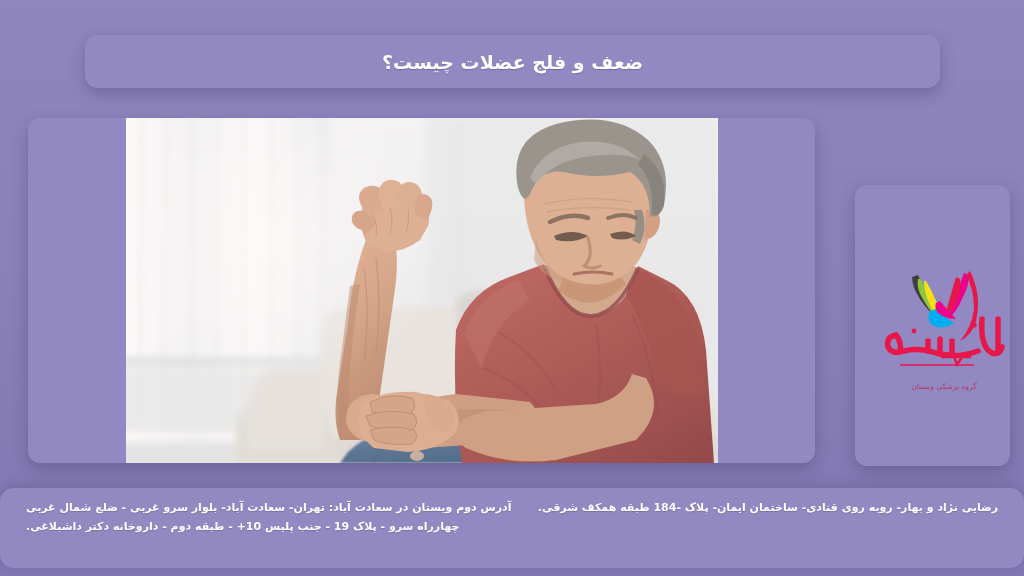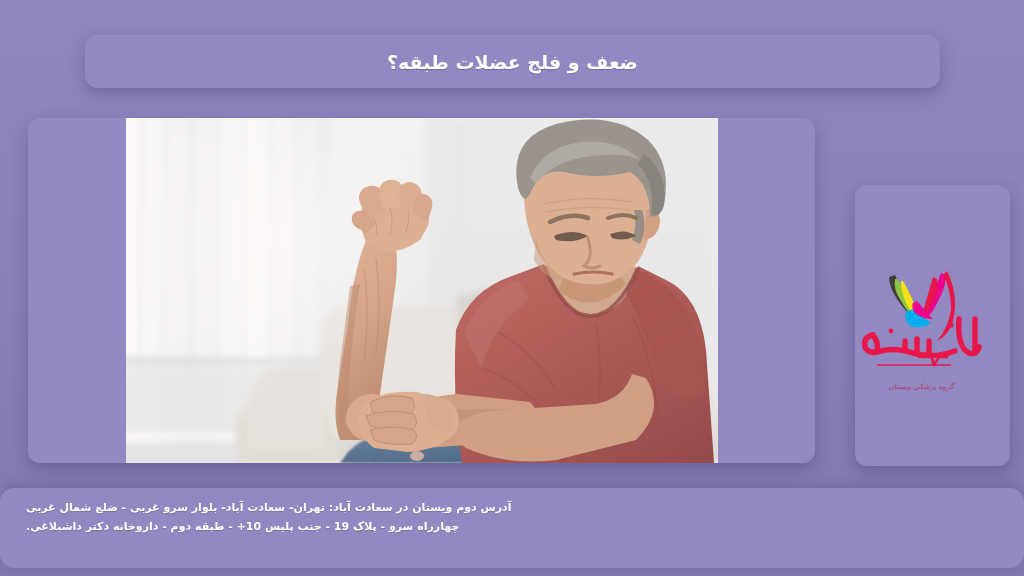--- a/index.html
+++ b/index.html
@@ -54,21 +54,21 @@
     left:98px; top:0; width:592px; height:345px;
     background:#f2f3f5;
     overflow:hidden;
   }
   #hero-photo svg { display:block; width:100%; height:100%; }
 
   
   #logo-panel {
     left:855px; top:185px; width:155px; height:281px;
     border-radius:12px;
-    display:flex; align-items:center; justify-content:flex-end;font-style:italic;
+    display:flex; align-items:center; justify-content:flex-start;
   }
   #logo-wrap { width:132px; text-align:center; }
   #logo-wrap svg { display:block; width:132px; height:120px; }
   #logo-caption {
     margin-top:1px;
     font-size:7.5px;
     color:#b43a5e;
     direction:rtl;
     letter-spacing:0.2px;
   }
@@ -96,21 +96,21 @@
   .addr-line { display:block; white-space:nowrap; }
   #addr-right { text-align:right; }
   #addr-left  { text-align:left; }
 </style>
 </head>
 <body>
 
 <div class="bg-tone"></div>
 
 <div class="panel" id="title-panel">
-  <span id="title-text">ضعف و فلج عضلات طبقه؟</span>
+  <span id="title-text">ضعف و فلج عضلات چیست؟</span>
 </div>
 
 <div class="panel" id="content-panel">
 
   <div id="hero-photo">
     <svg viewBox="0 0 592 345" preserveAspectRatio="xMidYMid slice">
       <defs>
         <linearGradient id="wallG" x1="0" y1="0" x2="0" y2="1">
           <stop offset="0%" stop-color="#f4f5f7"></stop>
           <stop offset="60%" stop-color="#eceef1"></stop>
@@ -377,18 +377,19 @@
       <circle cx="36" cy="70" r="2.4" fill="#e8174a"></circle>
 
       <path d="M22 104 L96 104" stroke="#e8174a" stroke-width="1.6" fill="none"></path>
     </svg>
     <div id="logo-caption">گروه پزشکی ویستان</div>
   </div>
 </div>
 
 <div class="panel" id="footer-bar">
   <div class="addr-block" id="addr-right">
+    <span class="addr-line">رضایی نژاد و بهار- روبه روی قنادی- ساختمان ایمان- پلاک -184 طبقه همکف شرقی.</span>
   </div>
   <div class="addr-block" id="addr-left">
     <span class="addr-line">آدرس دوم ویستان در سعادت آباد: تهران- سعادت آباد- بلوار سرو غربی - ضلع شمال غربی</span>
     <span class="addr-line">چهارراه سرو - پلاک 19 - جنب پلیس 10+ - طبقه دوم - داروخانه دکتر داشبلاغی.</span>
   </div>
 </div>
 
 </body></html>

